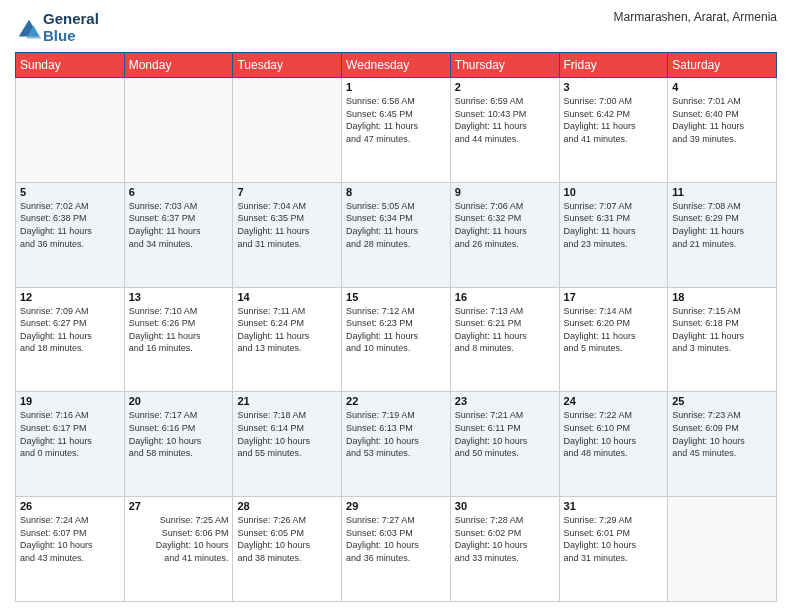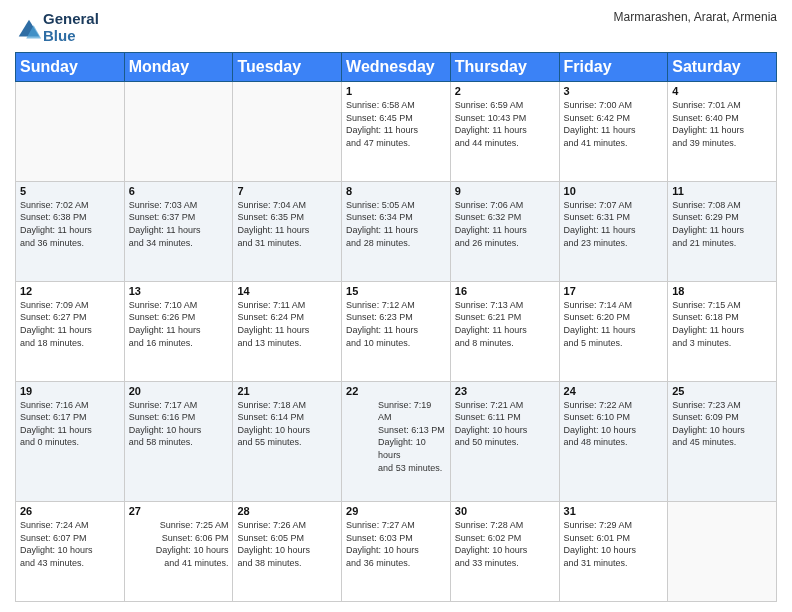--- a/index.html
+++ b/index.html
@@ -44,24 +44,24 @@
       color: #333;
     }
     .calendar {
       flex: 1;
       border: 1px solid #ccc;
       border-collapse: collapse;
       width: 100%;
       table-layout: fixed;
     }
     .calendar th {
-      background: #3b82f6;
+      background: #ef4444;
       color: #fff;
-      font-size: 16px;
-      font-weight: bold;
+      font-size: 12px;
+      font-weight: normal;
       padding: 5px 4px;
       text-align: left;
       border: 1px solid #1a5a8a;
     }
     .calendar td {
       border: 1px solid #ccc;
       vertical-align: top;
       padding: 3px 4px;
       font-size: 9.5px;
       color: #222;
@@ -274,21 +274,21 @@
           </td>
           <td>
             <span class="day-num">21</span>
             <div class="day-info" style="white-space: pre-line;">Sunrise: 7:18 AM
 Sunset: 6:14 PM
 Daylight: 10 hours
 and 55 minutes.</div>
           </td>
           <td>
             <span class="day-num">22</span>
-            <div class="day-info" style="white-space: pre-line; margin-left: 32px;">Sunrise: 7:19 AM
+            <div class="day-info" style="white-space: pre-line;">Sunrise: 7:19 AM
 Sunset: 6:13 PM
 Daylight: 10 hours
 and 53 minutes.</div>
           </td>
           <td>
             <span class="day-num">23</span>
             <div class="day-info" style="white-space: pre-line;">Sunrise: 7:21 AM
 Sunset: 6:11 PM
 Daylight: 10 hours
 and 50 minutes.</div>

